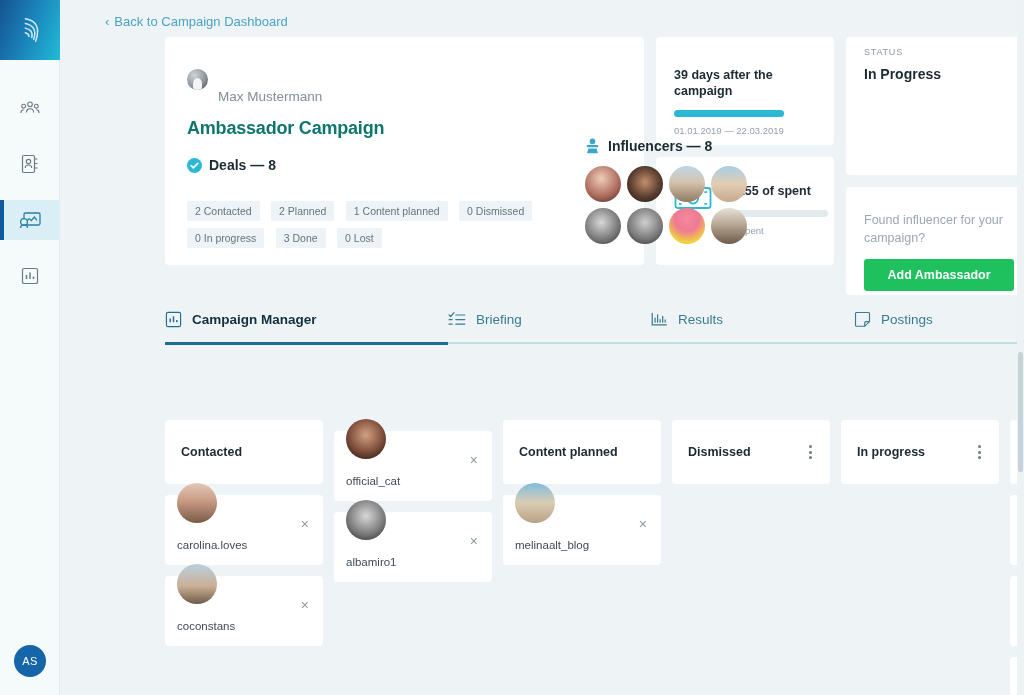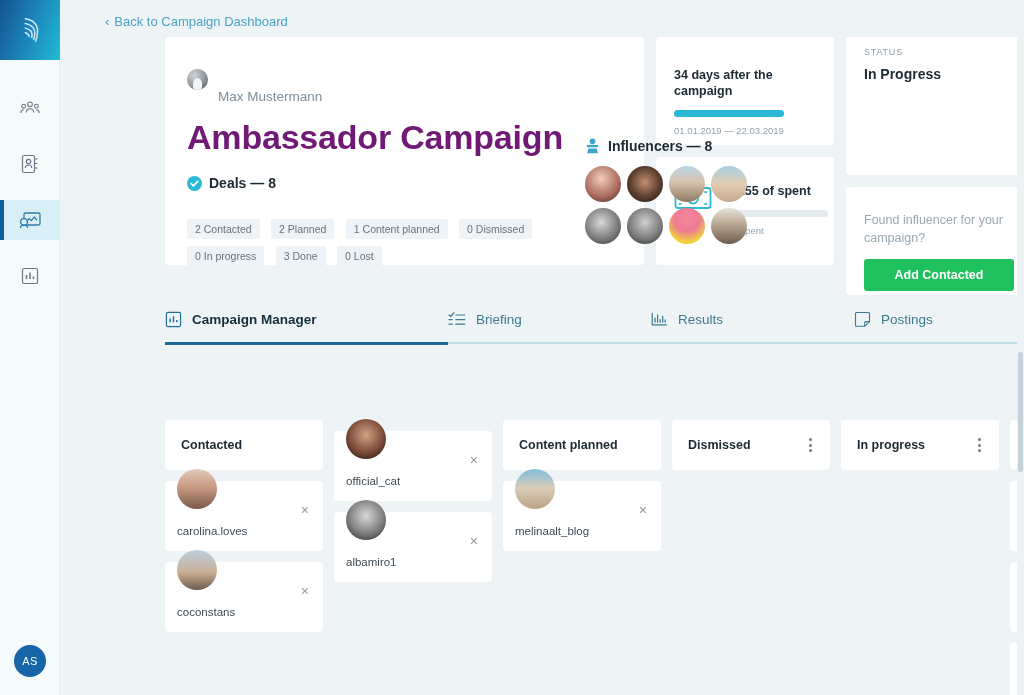--- a/index.html
+++ b/index.html
@@ -81,21 +81,21 @@
     width: 21px; height: 21px; border-radius: 50%;
     background: radial-gradient(circle at 35% 30%, #cfd4d7 0%, #8e969c 55%, #3c4348 100%);
     position: relative; overflow: hidden;
   }
   .owner-pic:after{
     content:""; position:absolute; left:6px; top:9px; width:9px;height:12px;
     background:#f2f4f5; border-radius:50% 50% 30% 30%;
   }
   .owner-name { font-size: 13.5px; color: #7f8e99; margin-top: 34px; }
   .camp-title {
-    font-size: 34px; color: #701a75; font-weight: bold;
+    font-size: 18px; color: #0f766e; font-weight: bold;
     margin: 14px 0 18px 0; letter-spacing: -.2px;
   }
 
   .section-head {
     display: flex; align-items: center; gap: 7px;
     font-size: 14px; color: #1b2a33; font-weight: bold;
   }
   .check-icon { width: 15px; height: 15px; }
   .badges { margin-top: 28px; max-width: 400px; }
   .badge {
@@ -155,21 +155,21 @@
   }
 
   
   .board {
     position: absolute; left: 105px; top: 420px;
     display: flex; gap: 11px;
   }
   .col { width: 158px; }
   .col-head {
     background: #fff; border-radius: 4px;
-    height: 50px; display: flex; align-items: center;
+    height: 64px; display: flex; align-items: center;
     padding: 0 16px; justify-content: space-between;
   }
   .col-title { font-size: 12.5px; font-weight: bold; color: #1b2a33; }
   .dots { display: flex; flex-direction: column; gap: 2.5px; align-items: center; padding-right: 2px;}
   .dots i { width: 3px; height: 3px; background: #6b7b85; border-radius: 50%; display: block; }
   .col-cards { margin-top: 11px; display: flex; flex-direction: column; gap: 11px; }
   .kcard {
     background: #fff; border-radius: 4px;
     height: 70px; padding: 0 12px;
     position: relative;
@@ -302,21 +302,21 @@
           <div class="ava" style="background:radial-gradient(circle at 45% 40%,#d9d9d9,#6e6e6e 65%,#2a2a2a)"></div>
           <div class="ava" style="background:radial-gradient(circle at 50% 40%,#cfcfcf,#777 60%,#232323)"></div>
           <div class="ava" style="background:radial-gradient(circle at 50% 30%,#f4889f 0%,#ee7a94 40%,#f2d23c 75%,#e8c42f 100%)"></div>
           <div class="ava" style="background:linear-gradient(180deg,#e7e1d8 0%,#b9a894 45%,#6d5c4b 100%)"></div>
         </div>
       </div>
     </div>
 
     <div class="stat-col">
       <div class="card stat-card days">
-        <div class="stat-title">34 days after the campaign</div>
+        <div class="stat-title">39 days after the campaign</div>
         <div class="bar-track">
           <div class="bar-fill" style="width:100%"></div>
         </div>
         <div class="bar-sub">01.01.2019 — 22.03.2019</div>
       </div>
 
       <div class="card stat-card money">
         <div class="money-icon">
           <svg width="38" height="26" viewBox="0 0 38 26" fill="none" stroke="#2bb8d4" stroke-width="1.8">
             <rect x="1.5" y="3" width="35" height="20" rx="2.5"></rect>
@@ -334,21 +334,21 @@
       </div>
     </div>
 
     <div class="stat-col">
       <div class="card stat-card status">
         <div class="status-label">STATUS</div>
         <div class="status-value">In Progress</div>
       </div>
       <div class="card stat-card add">
         <div class="add-text">Found influencer for your campaign?</div>
-        <button class="add-btn">Add Contacted</button>
+        <button class="add-btn">Add Ambassador</button>
       </div>
     </div>
   </div>
 
   <div class="tabs">
     <div class="tab active" style="width:283px">
       <svg width="17" height="17" viewBox="0 0 18 18" fill="none" stroke="#1b6d96" stroke-width="1.2">
         <rect x="1.5" y="1.5" width="15" height="15" rx="1.6"></rect>
         <path d="M5.5 12V8M9 12V5.5M12.5 12V9.5" stroke-width="1.5"></path>
       </svg>

